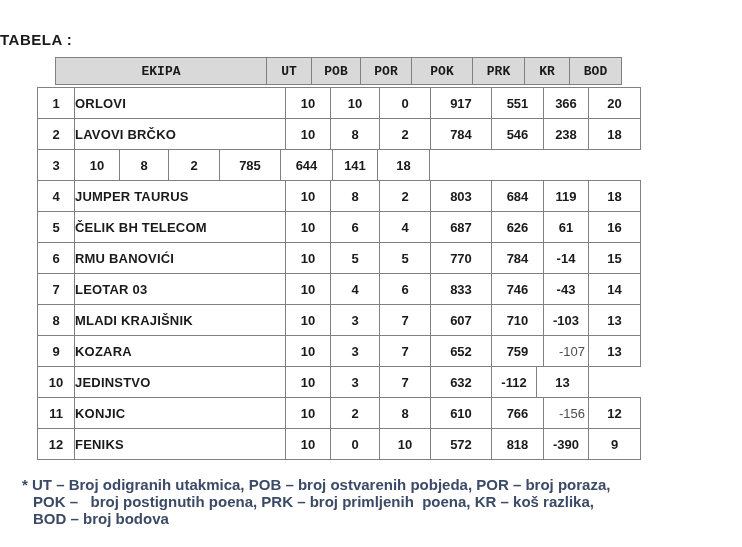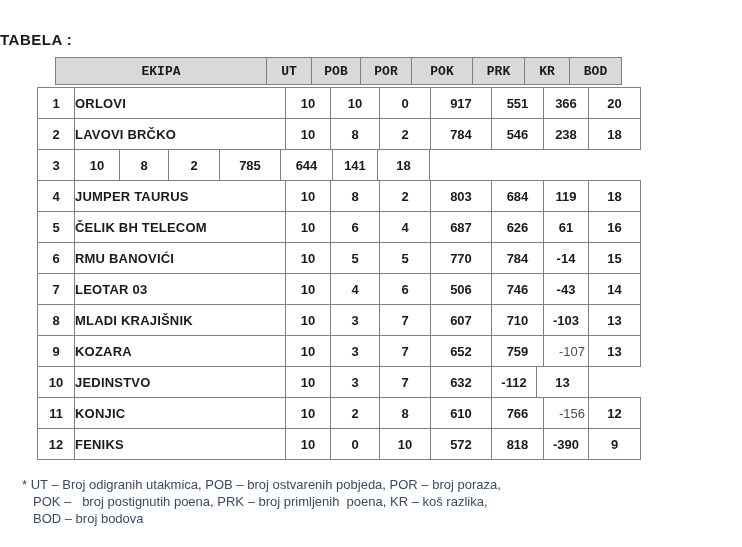--- a/index.html
+++ b/index.html
@@ -62,22 +62,22 @@
   .c-bod   { width: 53px; }
 
   .trow > .c-team { justify-content: flex-start; letter-spacing: 0.2px; }
   .trow > .c-kr.light { font-weight: 400; color: #4d4d4d; padding-left: 12px; }
 
   .footnote {
     position: absolute;
     left: 22px; top: 476px;
     width: 680px;
     color: #3b4a66;
-    font-size: 13px;
-    font-weight: normal;
+    font-size: 15px;
+    font-weight: bold;
     line-height: 17px;
     padding-left: 11px;
   }
   .footnote .fline { white-space: pre-wrap; }
   .footnote .fline:first-child { text-indent: -11px; }
 </style>
 </head>
 <body>
 
 <div class="page">
@@ -162,21 +162,21 @@
     <div class="c-prk">784</div>
     <div class="c-kr">-14</div>
     <div class="c-bod">15</div>
   </div>
         <div class="trow">
     <div class="c-rank">7</div>
     <div class="c-team">LEOTAR 03</div>
     <div class="c-ut">10</div>
     <div class="c-pob">4</div>
     <div class="c-por">6</div>
-    <div class="c-pok">506</div>
+    <div class="c-pok">833</div>
     <div class="c-prk">746</div>
     <div class="c-kr">-43</div>
     <div class="c-bod">14</div>
   </div>
         <div class="trow">
     <div class="c-rank">8</div>
     <div class="c-team">MLADI KRAJIŠNIK</div>
     <div class="c-ut">10</div>
     <div class="c-pob">3</div>
     <div class="c-por">7</div>

